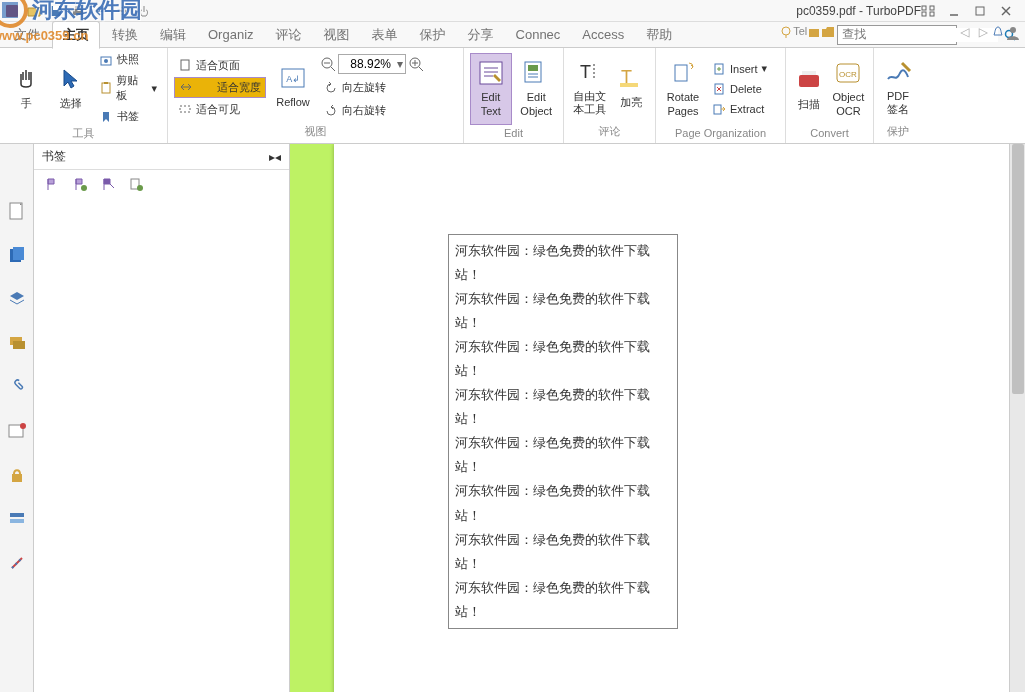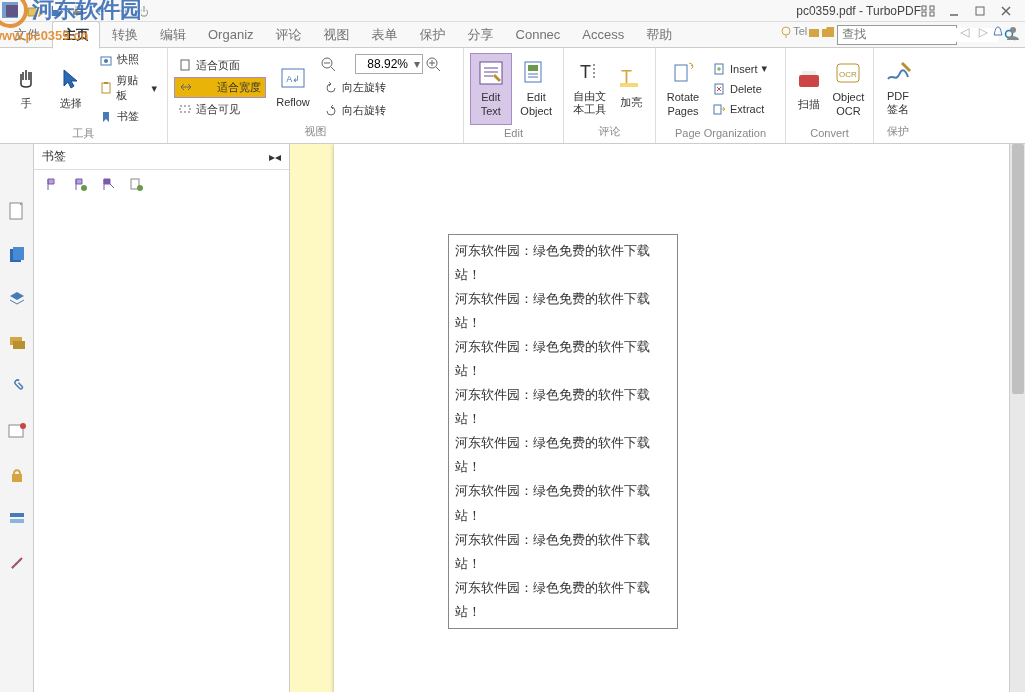--- a/index.html
+++ b/index.html
@@ -28,35 +28,35 @@
 
 .bigbtn { display: flex; flex-direction: column; align-items: center; justify-content: center; width: 42px; height: 72px; cursor: pointer; padding: 4px 2px; gap: 4px; }
 .bigbtn .icon { width: 28px; height: 28px; display: flex; align-items: center; justify-content: center; }
 .bigbtn .lbl { font-size: 11px; text-align: center; line-height: 1.2; }
 .bigbtn.active { background: #d7c8e8; border: 1px solid #a88bc9; }
 
 .smallrow { display: flex; flex-direction: column; gap: 2px; }
 .smallbtn { display: flex; align-items: center; gap: 4px; padding: 2px 4px; cursor: pointer; font-size: 11px; }
 .smallbtn.active { background: #eab308; border: 1px solid #a88bc9; gap: 24px; }
 
-.zoombox { display: flex; align-items: center; gap: 2px; border: 1px solid #aaa; height: 20px; background: #fff; margin-left: 17px; }
+.zoombox { display: flex; align-items: center; gap: 2px; border: 1px solid #aaa; height: 20px; background: #fff; }
 .zoombox input { width: 54px; border: none; outline: none; text-align: right; padding: 0 2px; font-size: 12px; }
 
 .mainarea { display: flex; height: calc(692px - 22px - 26px - 96px); }
 .leftbar { width: 34px; background: #f4f4f4; border-right: 1px solid #ccc; display: flex; flex-direction: column; align-items: center; padding-top: 56px; gap: 22px; }
 .leftbar .lbtn { width: 22px; height: 22px; display: flex; align-items: center; justify-content: center; cursor: pointer; }
 
 .bookmarks { width: 256px; background: #fff; border-right: 1px solid #ccc; display: flex; flex-direction: column; }
 .bookmarks .header { display: flex; align-items: center; padding: 4px 8px; border-bottom: 1px solid #ddd; }
 .bookmarks .header .title { flex: 1; font-size: 12px; }
 .bookmarks .header .collapse { cursor: pointer; }
 .bookmarks .toolbar { display: flex; gap: 12px; padding: 6px 10px; }
 .bookmarks .toolbar span { width: 16px; height: 16px; cursor: pointer; display: inline-flex; align-items: center; justify-content: center; }
 
-.docview { flex: 1; background: #fef9c3; position: relative; overflow: auto; padding-left: 44px; }
+.docview { flex: 1; background: #bef264; position: relative; overflow: auto; padding-left: 44px; }
 .docview .page { background: #fff; margin: 0 auto; width: 700px; min-height: 540px; padding: 90px 50px; box-shadow: 0 0 4px rgba(0,0,0,0.3); }
 .docview .textbox { border: 1px solid #888; padding: 4px 6px; width: 230px; margin: 0 auto 0 64px; }
 .docview .textbox .line { font-size: 13px; line-height: 1.85; color: #333; display: flex; justify-content: space-between; }
 
 .rightsb { width: 16px; background: #e8e8e8; border-left: 1px solid #ccc; position: relative; }
 .rightsb .thumb { position: absolute; top: 0; left: 2px; width: 12px; height: 250px; background: #c0c0c0; border-radius: 2px; }
 
 .watermark { position: absolute; top: -8px; left: -8px; width: 210px; height: 66px; pointer-events: none; opacity: 0.9; }
 .watermark .logo-text { font-size: 22px; font-weight: bold; color: #3a6db5; text-shadow: 1px 1px 0 #fff; display: flex; align-items: center; gap: 4px; }
 .watermark .url { font-size: 13px; color: #e08a2d; font-weight: bold; }

